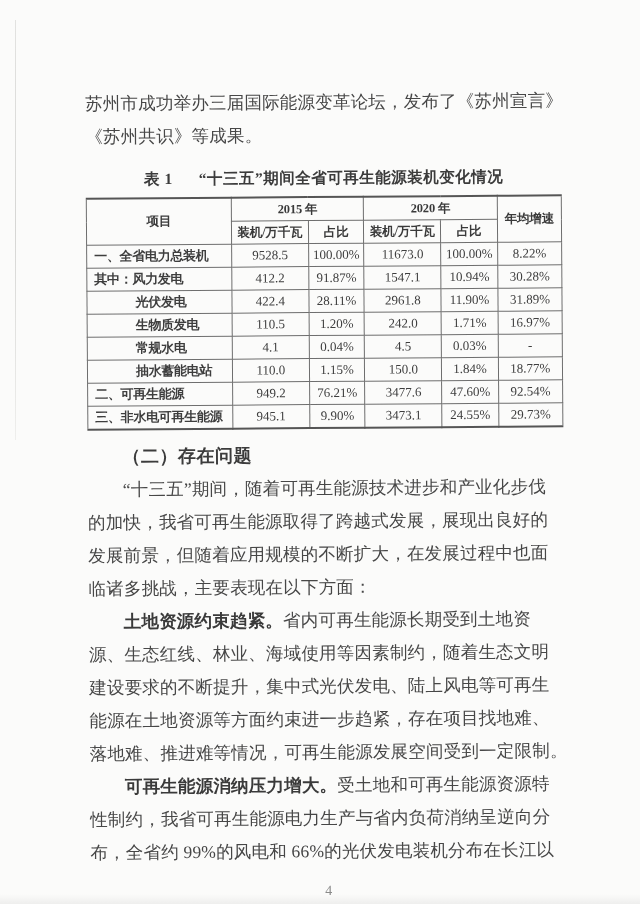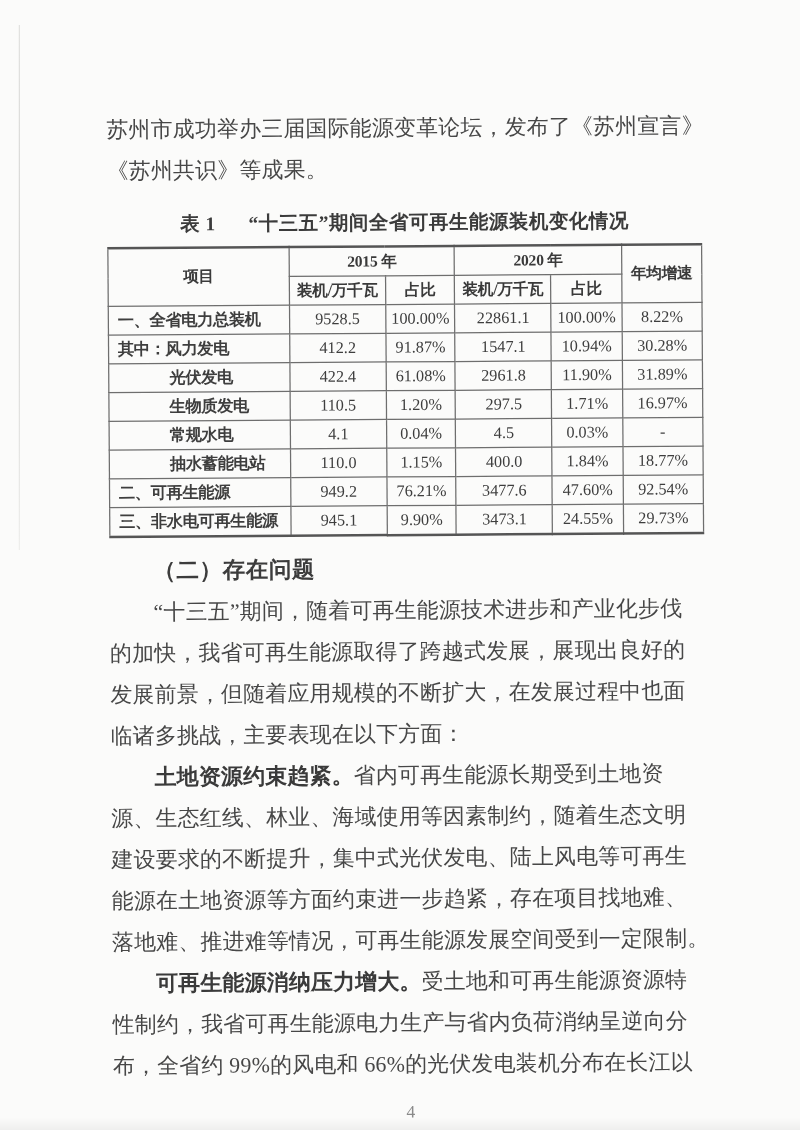--- a/index.html
+++ b/index.html
@@ -106,61 +106,61 @@
         <th>占比</th>
         <th>装机/万千瓦</th>
         <th>占比</th>
       </tr>
     </thead>
     <tbody>
       <tr>
         <td class="label">一、全省电力总装机</td>
         <td>9528.5</td>
         <td>100.00%</td>
-        <td>22861.1</td>
+        <td>11673.0</td>
         <td>100.00%</td>
         <td>8.22%</td>
       </tr>
       <tr>
         <td class="label">其中：风力发电</td>
         <td>412.2</td>
         <td>91.87%</td>
         <td>1547.1</td>
         <td>10.94%</td>
         <td>30.28%</td>
       </tr>
       <tr>
         <td class="label sub">光伏发电</td>
         <td>422.4</td>
-        <td>61.08%</td>
+        <td>28.11%</td>
         <td>2961.8</td>
         <td>11.90%</td>
         <td>31.89%</td>
       </tr>
       <tr>
         <td class="label sub">生物质发电</td>
         <td>110.5</td>
         <td>1.20%</td>
-        <td>297.5</td>
+        <td>242.0</td>
         <td>1.71%</td>
         <td>16.97%</td>
       </tr>
       <tr>
         <td class="label sub">常规水电</td>
         <td>4.1</td>
         <td>0.04%</td>
         <td>4.5</td>
         <td>0.03%</td>
         <td>-</td>
       </tr>
       <tr>
         <td class="label sub">抽水蓄能电站</td>
         <td>110.0</td>
         <td>1.15%</td>
-        <td>400.0</td>
+        <td>150.0</td>
         <td>1.84%</td>
         <td>18.77%</td>
       </tr>
       <tr>
         <td class="label">二、可再生能源</td>
         <td>949.2</td>
         <td>76.21%</td>
         <td>3477.6</td>
         <td>47.60%</td>
         <td>92.54%</td>

